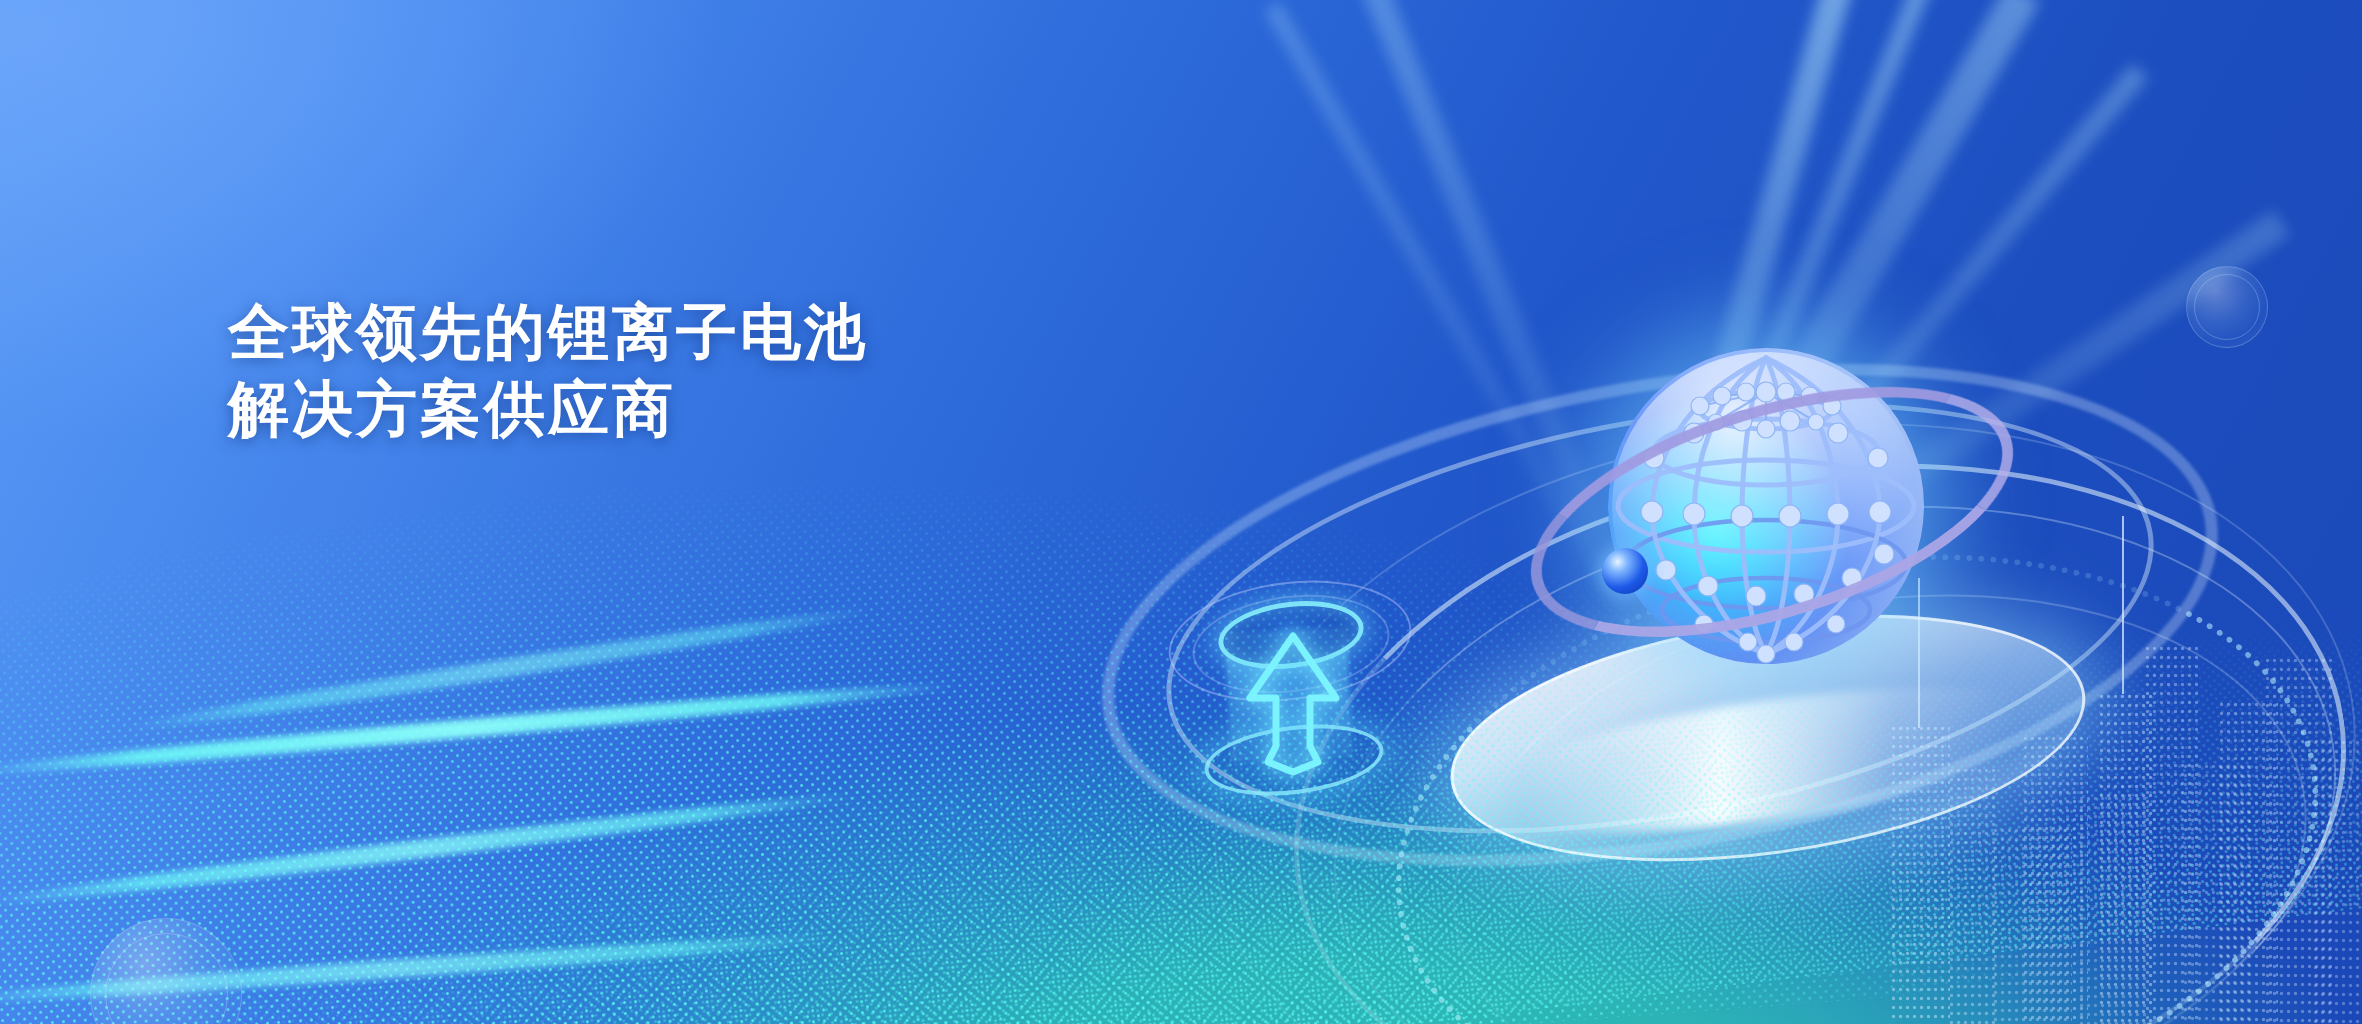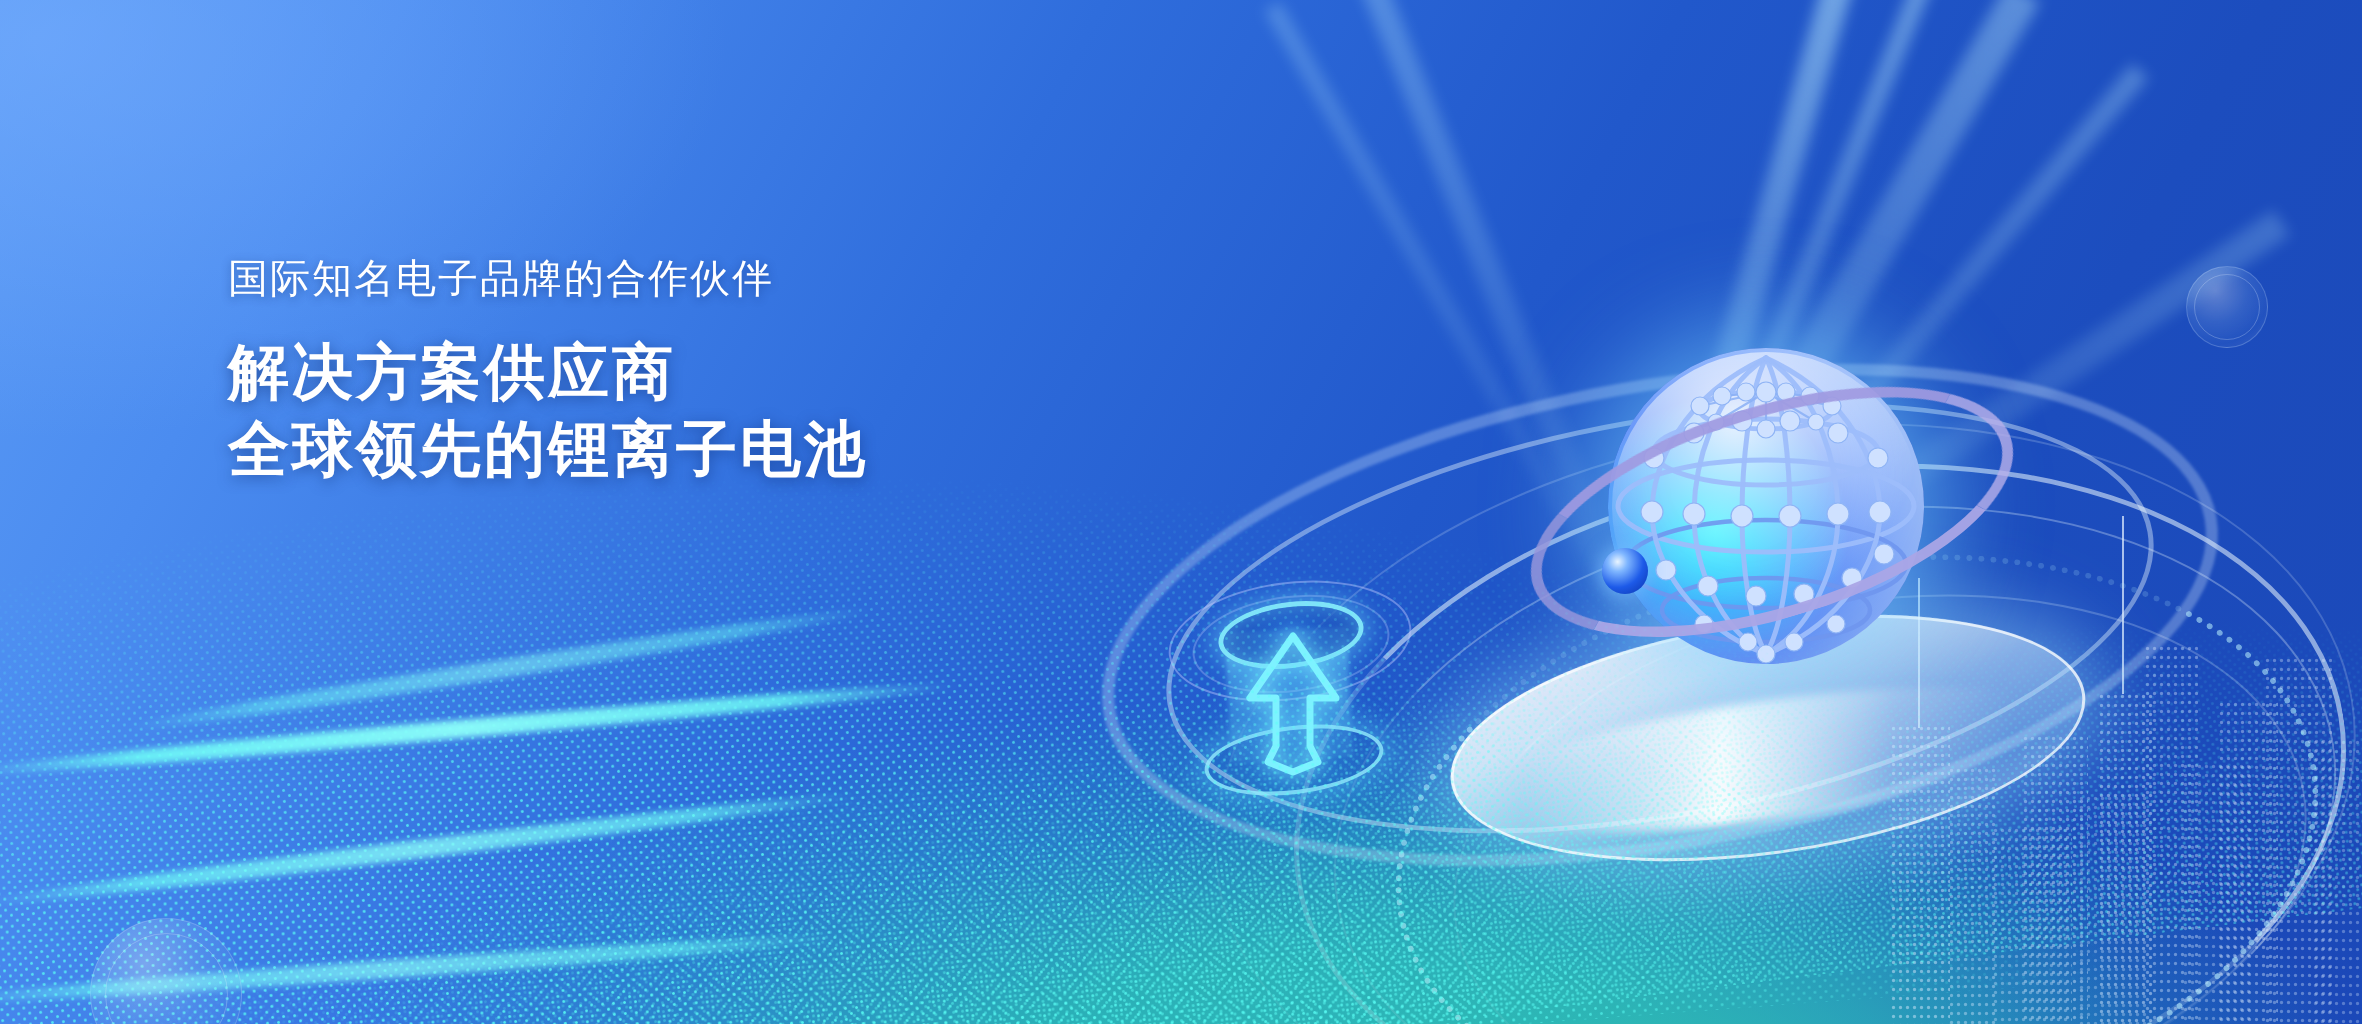--- a/index.html
+++ b/index.html
@@ -375,20 +375,19 @@
   <div class="crest" style="left:-60px;top:960px;width:900px;transform:rotate(-4deg);opacity:.7;"></div>
 
   <div class="bubble" style="left:2186px;top:266px;width:82px;height:82px;">
     <div class="rim"></div>
   </div>
   <div class="bubble" style="left:90px;top:918px;width:152px;height:152px;">
     <div class="rim"></div>
   </div>
 
   <div class="copy">
-    <div class="subtitle">国际知名电子品牌的合作伙伴</div>
     <div class="headline">
+      <div>全球领先的锂离子电池</div>
       <div>解决方案供应商</div>
-      <div>全球领先的锂离子电池</div>
     </div>
   </div>
 
 </div>
 
 </body></html>

